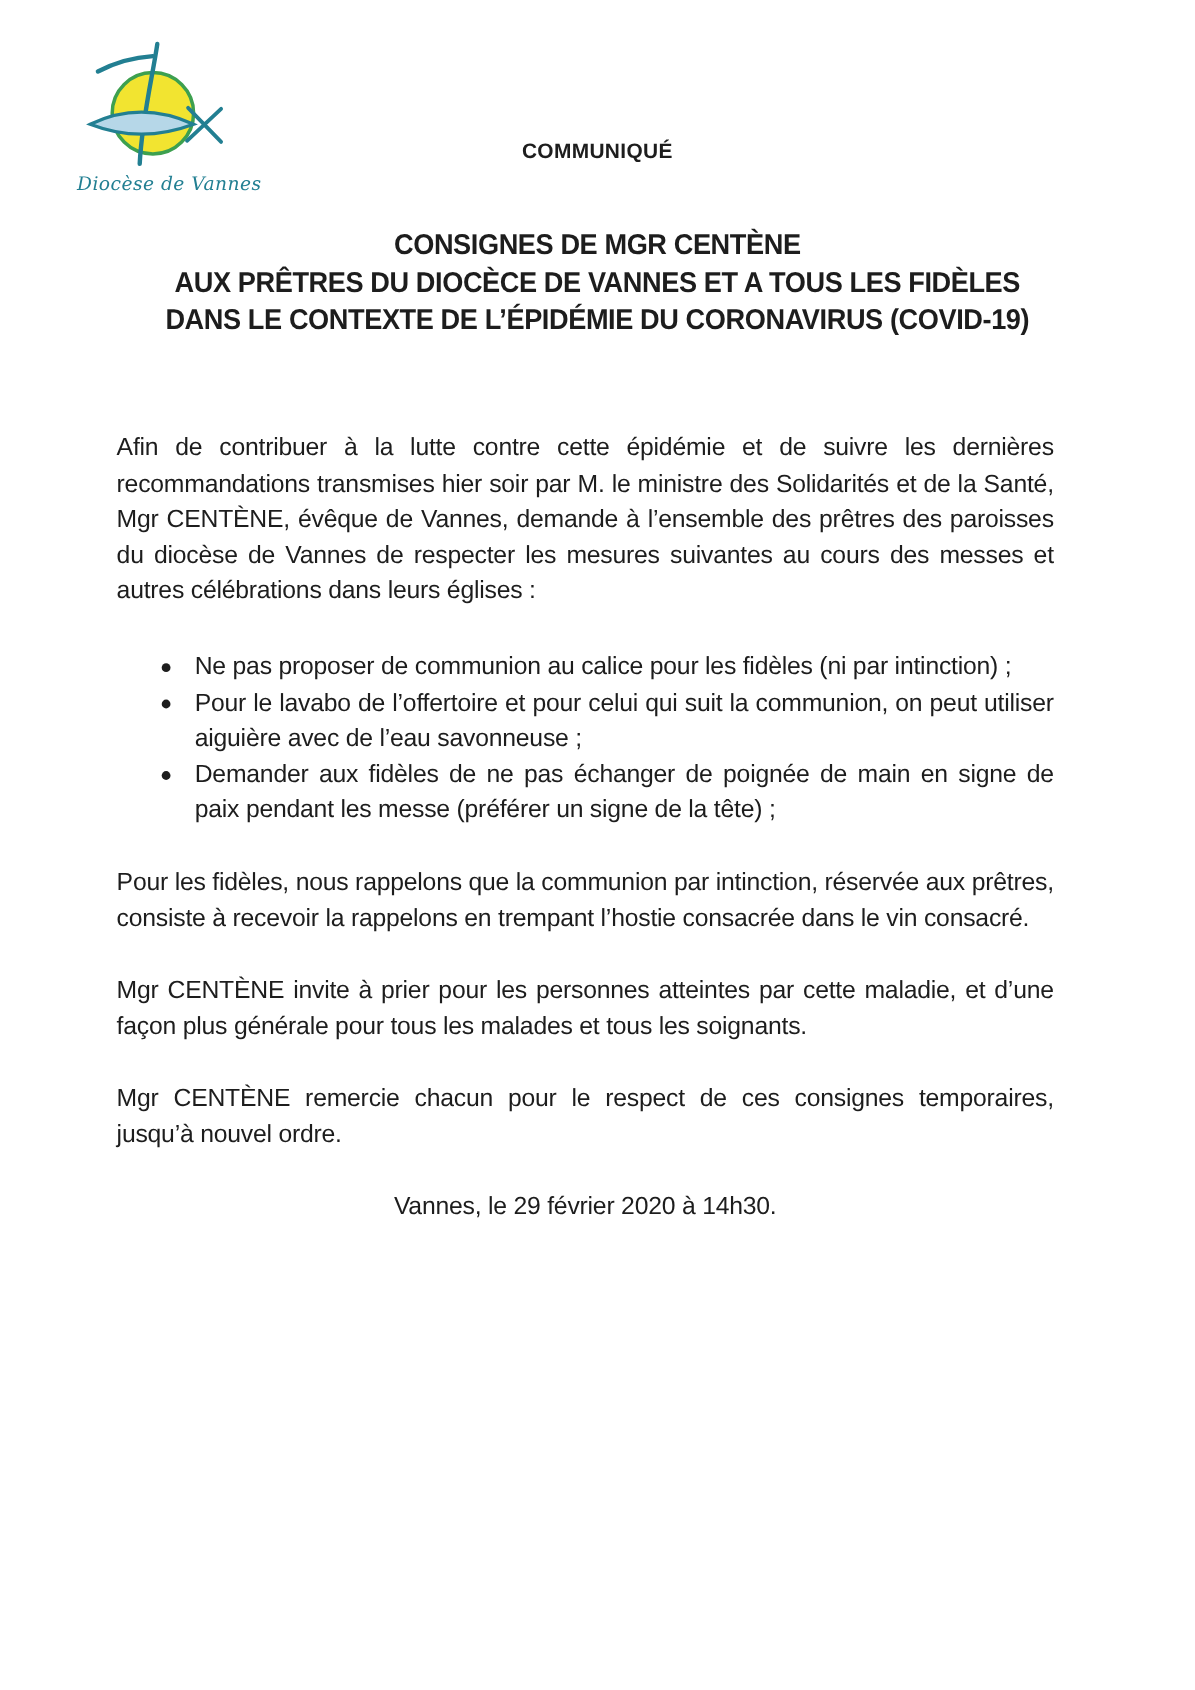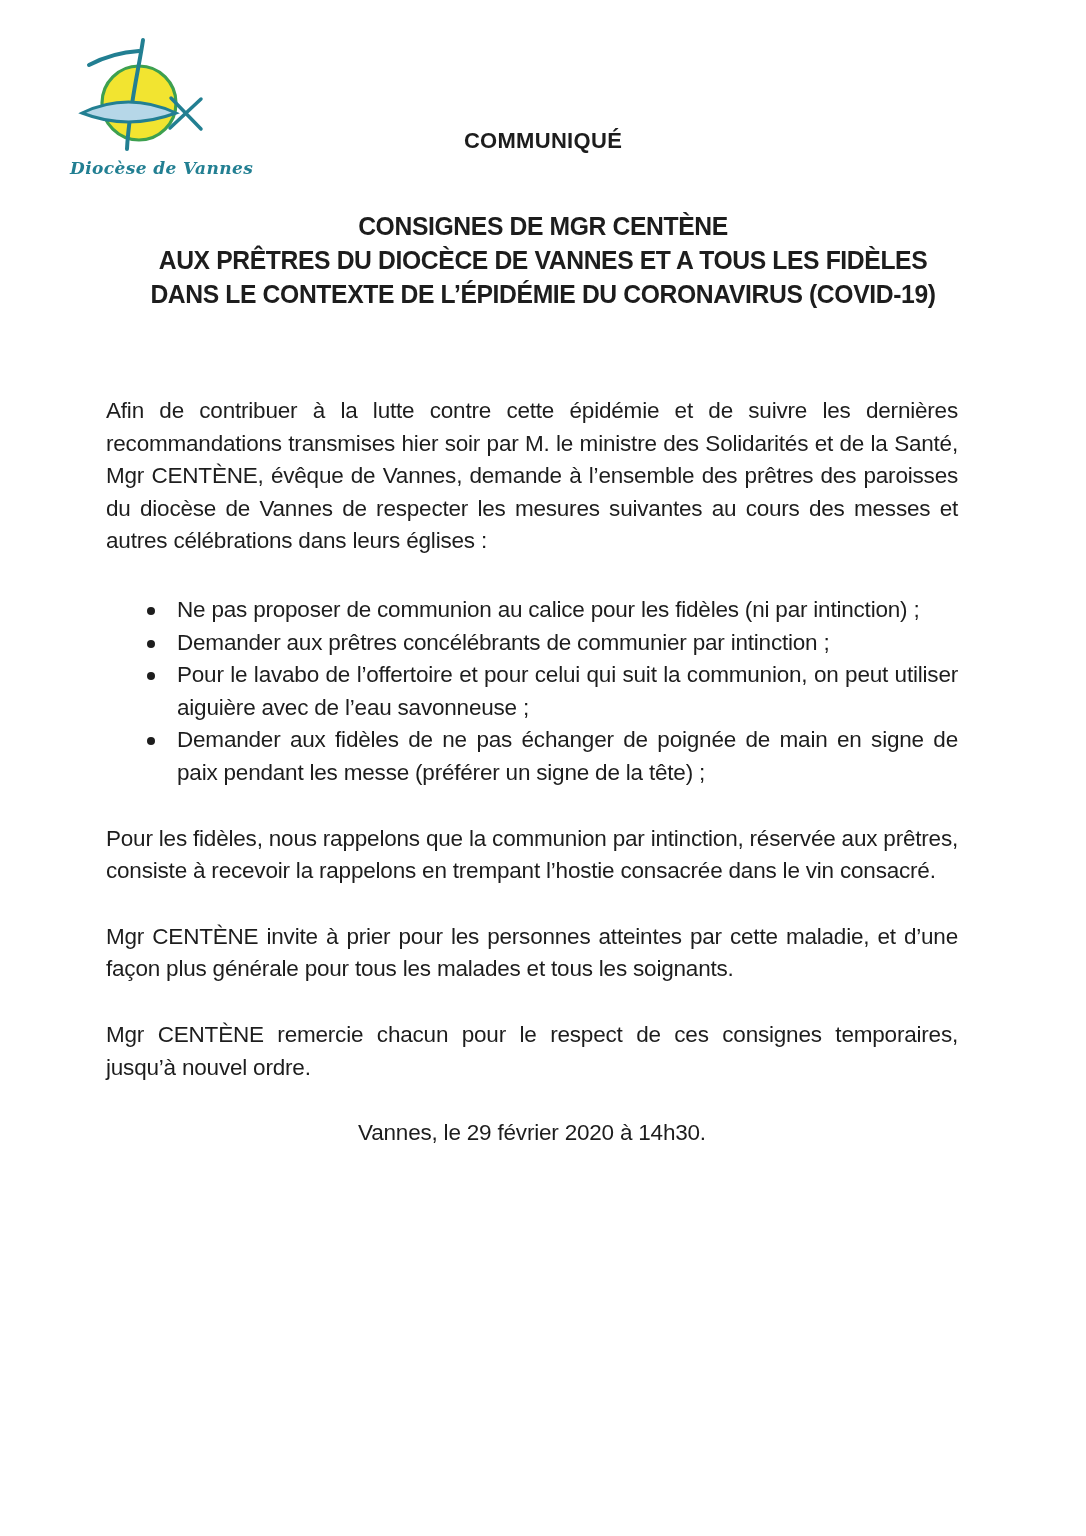--- a/index.html
+++ b/index.html
@@ -28,33 +28,33 @@
     left:62px;top:36px;
     width:170px;
     text-align:left;
   }
   .logo svg{display:block;margin-left:6px;}
   .logo-caption{
     margin-top:2px;
     margin-left:8px;
     font-family:"DejaVu Serif",serif;
     font-style:italic;
-    font-weight:bold;
+    font-weight:normal;
     font-size:17px;
     letter-spacing:0.4px;
     color:var(--logo-teal);
     white-space:nowrap;
   }
 
   
   .doc-title{
     margin:0;
     padding-top:128px;
     text-align:center;
-    font-size:22px;
+    font-size:19px;
     font-weight:bold;
     letter-spacing:0.3px;
     color:var(--text);
   }
   .doc-heading{
     margin-top:55px;
     text-align:center;
     font-weight:bold;
     font-size:26px;
     line-height:34px;
@@ -126,21 +126,20 @@
     <div>AUX PRÊTRES DU DIOCÈCE DE VANNES ET A TOUS LES FIDÈLES</div>
     <div>DANS LE CONTEXTE DE L’ÉPIDÉMIE DU CORONAVIRUS (COVID-19)</div>
   </div>
 
   <div class="content">
 
     <p class="body-text intro">Afin de contribuer à la lutte contre cette épidémie et de suivre les dernières recommandations transmises hier soir par M. le ministre des Solidarités et de la Santé, Mgr CENTÈNE, évêque de Vannes, demande à l’ensemble des prêtres des paroisses du diocèse de Vannes de respecter les mesures suivantes au cours des messes et autres célébrations dans leurs églises :</p>
 
     <ul class="measures">
       <li>Ne pas proposer de communion au calice pour les fidèles (ni par intinction) ;</li>
-      <li>Demander aux prêtres concélébrants de communier par intinction ;</li>
       <li>Pour le lavabo de l’offertoire et pour celui qui suit la communion, on peut utiliser aiguière avec de l’eau savonneuse ;</li>
       <li>Demander aux fidèles de ne pas échanger de poignée de main en signe de paix pendant les messe (préférer un signe de la tête) ;</li>
     </ul>
 
     <p class="body-text para">Pour les fidèles, nous rappelons que la communion par intinction, réservée aux prêtres, consiste à recevoir la rappelons en trempant l’hostie consacrée dans le vin consacré.</p>
 
     <p class="body-text para">Mgr CENTÈNE invite à prier pour les personnes atteintes par cette maladie, et d’une façon plus générale pour tous les malades et tous les soignants.</p>
 
     <p class="body-text para">Mgr CENTÈNE remercie chacun pour le respect de ces consignes temporaires, jusqu’à nouvel ordre.</p>
 

